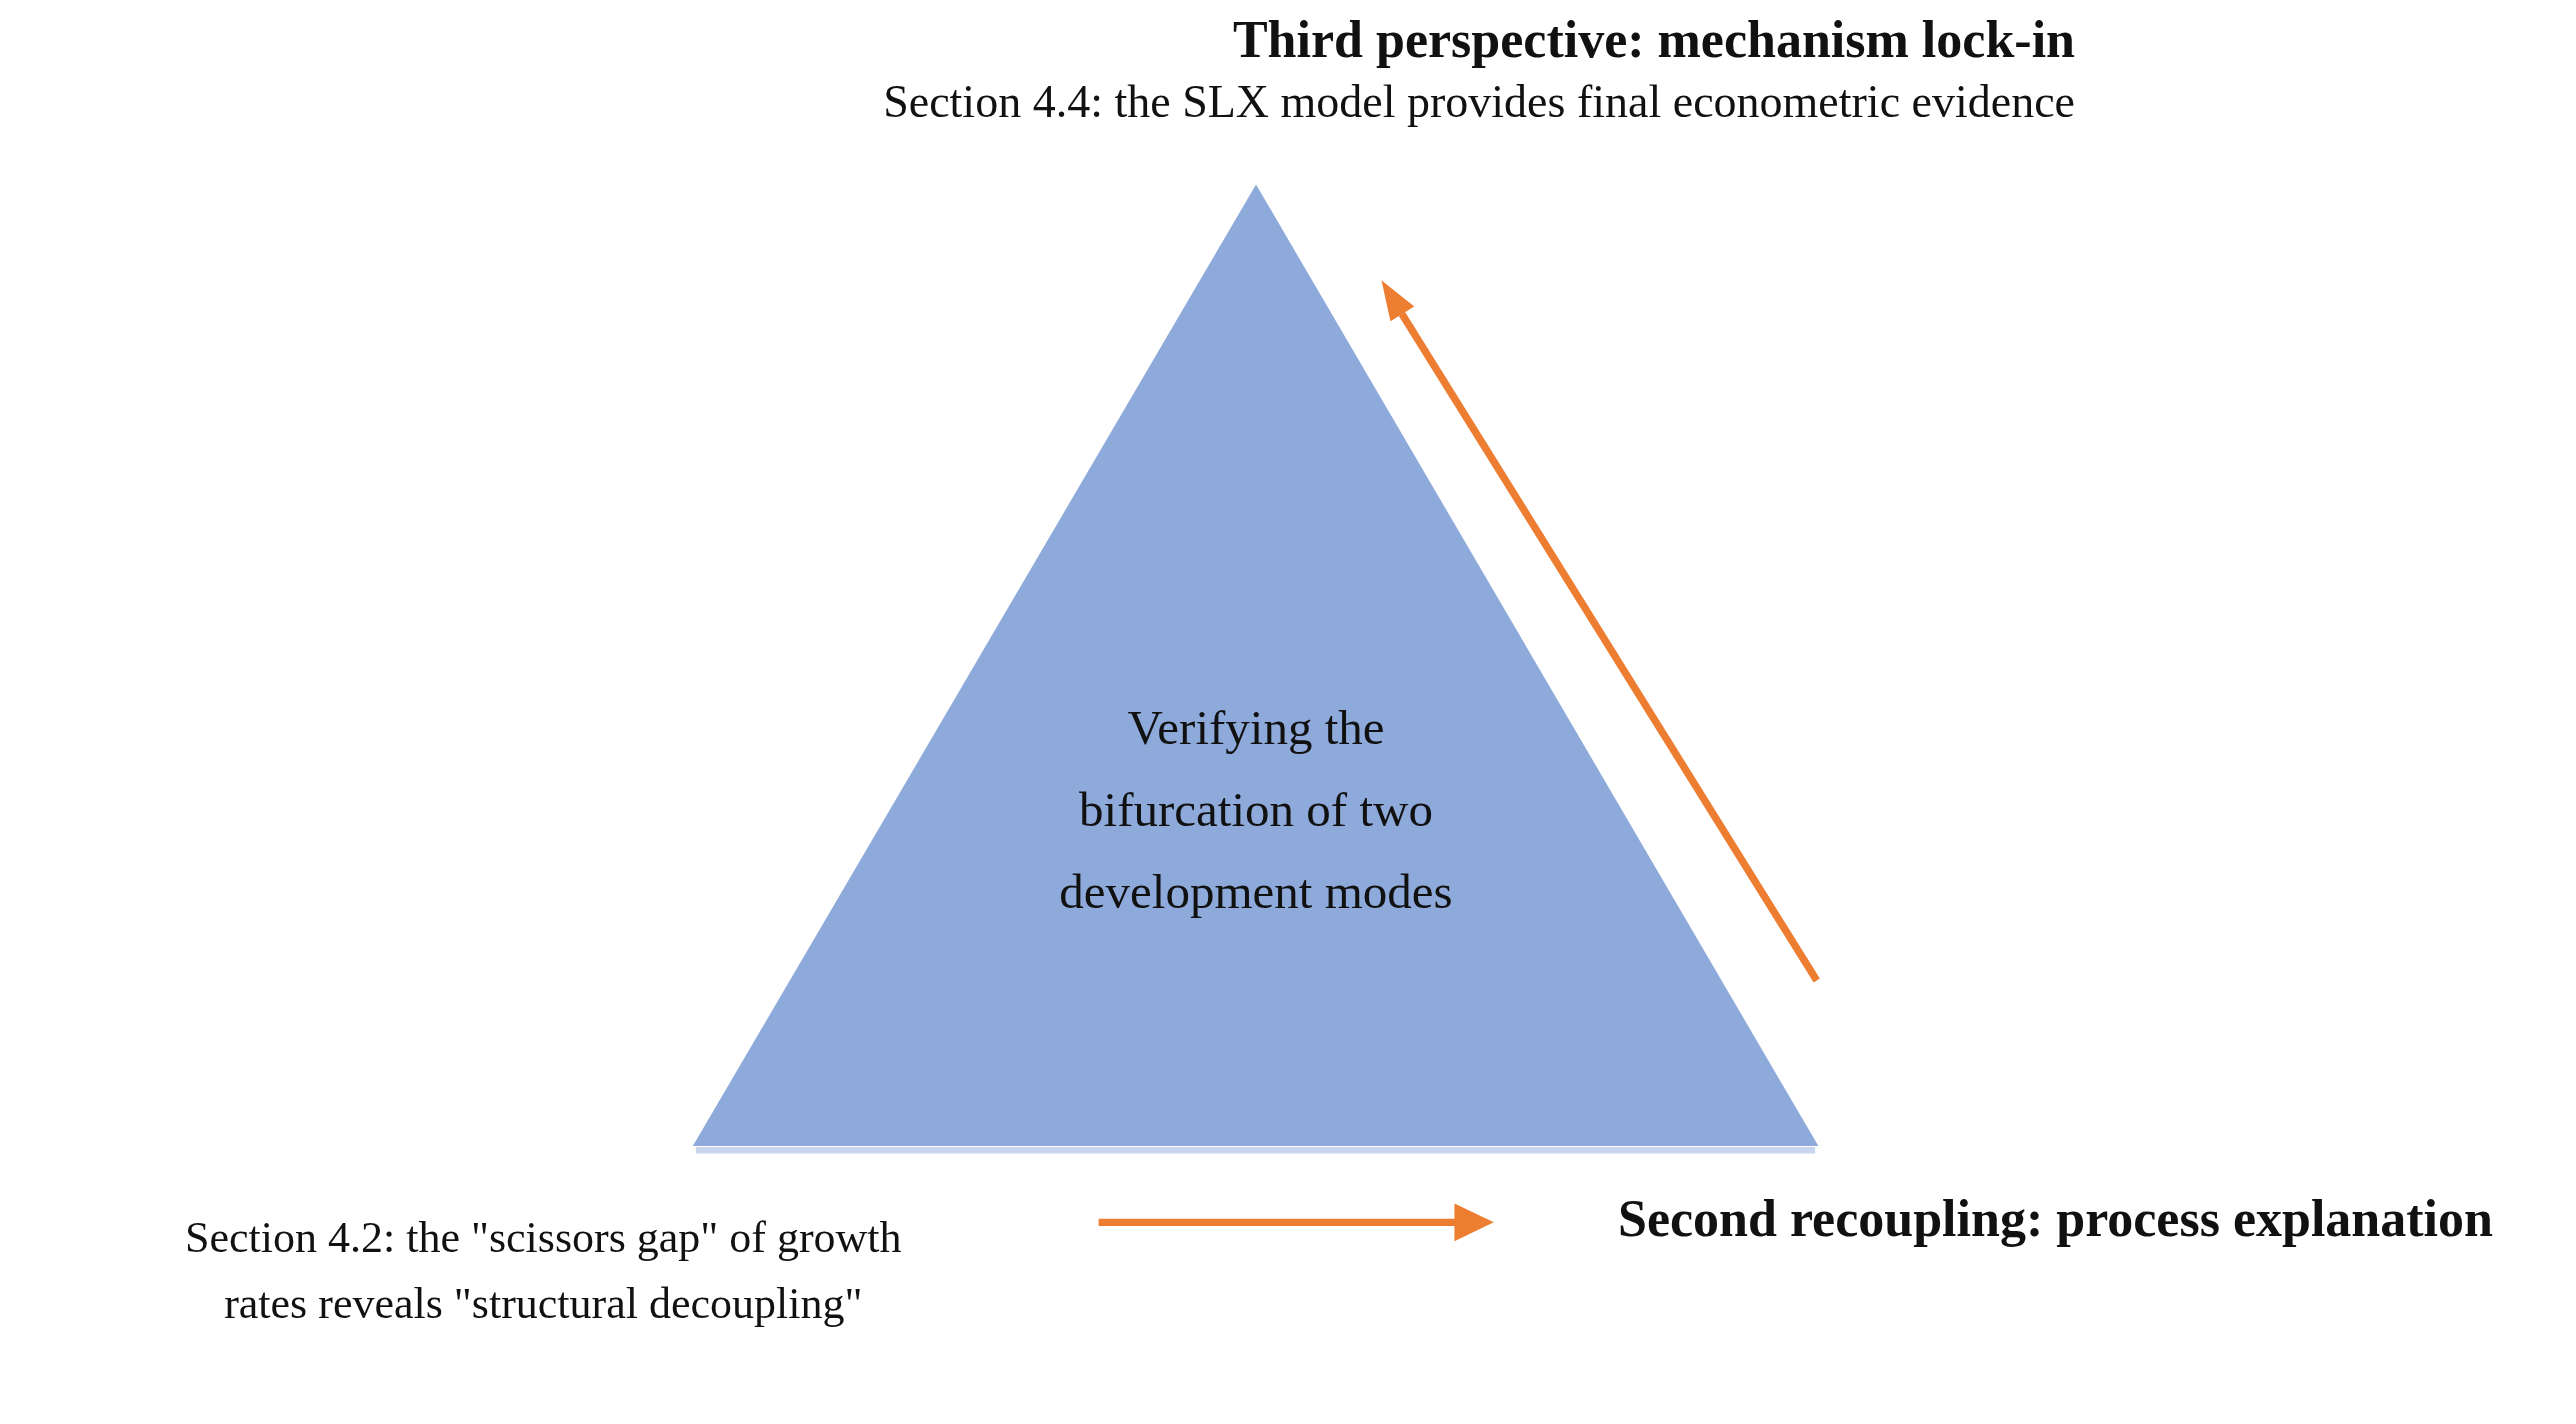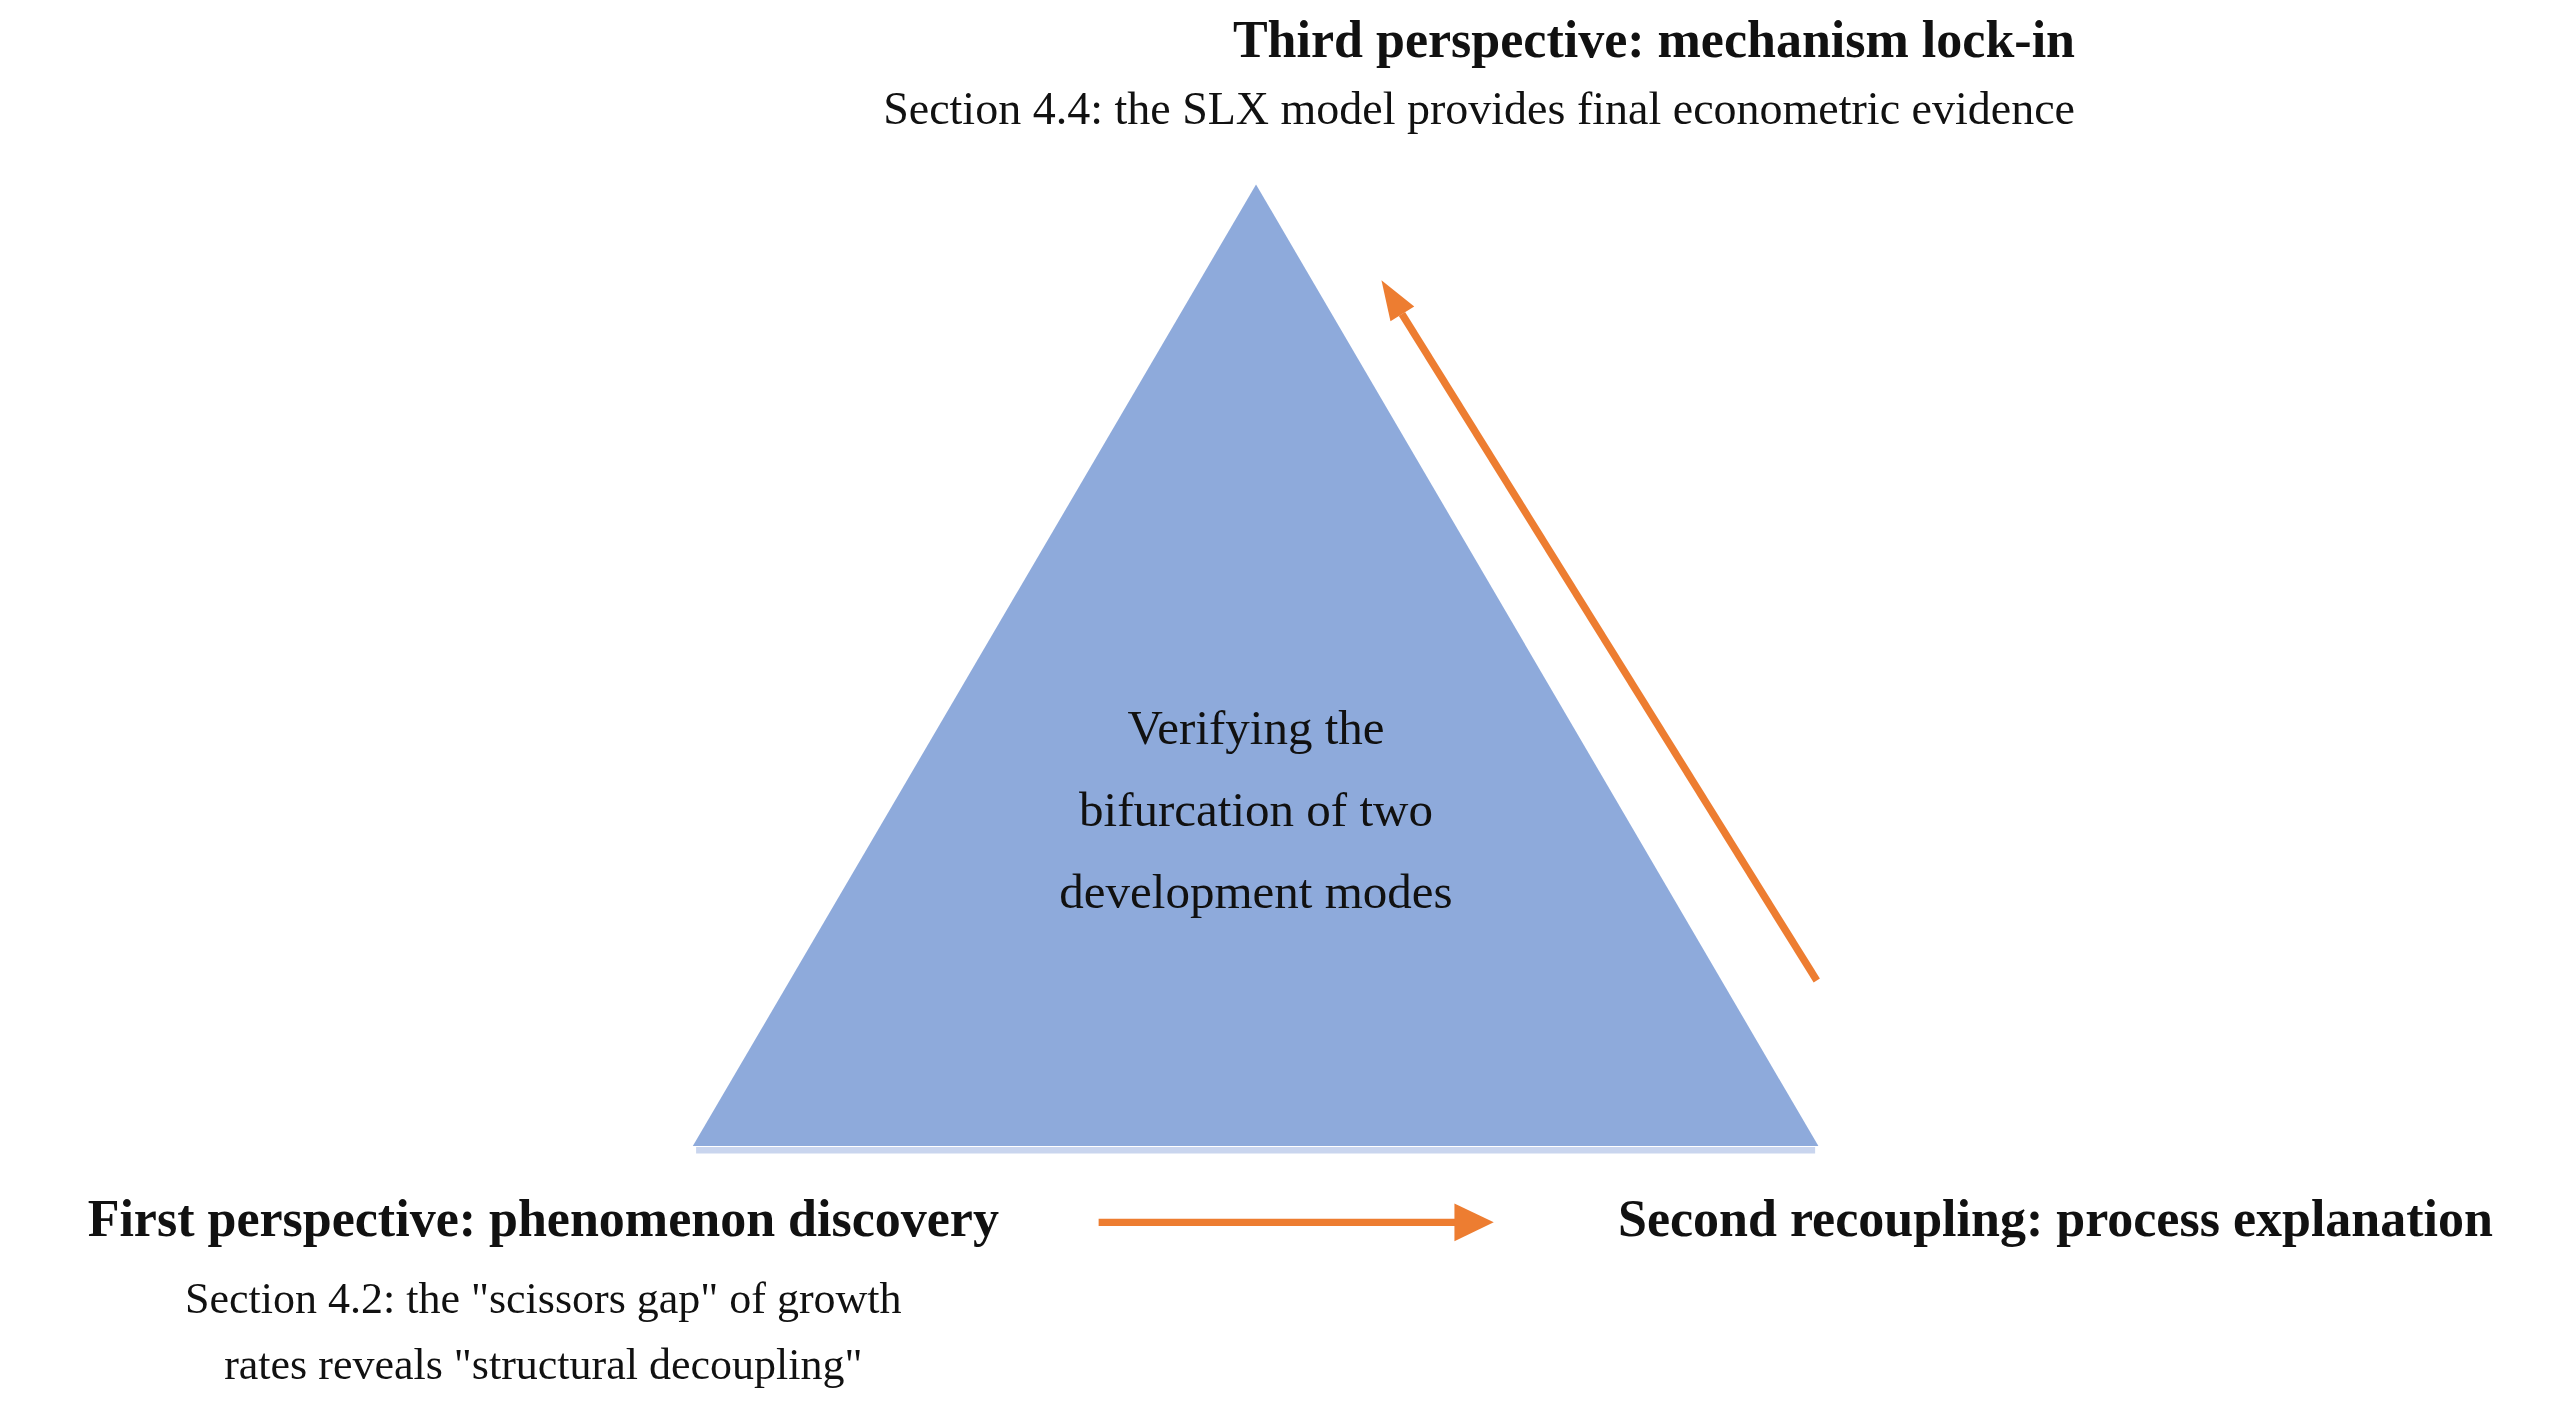--- a/index.html
+++ b/index.html
@@ -29,21 +29,21 @@
     top: 9.8px;
     width: 1640px;
     text-align: right;
   }
   .top-title {
     font-size: 52px;
     font-weight: bold;
     line-height: 1.16;
   }
   .top-subtitle {
-    margin-top: 13px;
+    margin-top: 6px;
     font-size: 46px;
     line-height: 1.15;
   }
   .center-text {
     position: absolute;
     left: 846px;
     top: 687px;
     width: 820px;
     text-align: center;
     font-size: 49px;
@@ -100,21 +100,20 @@
     <div class="top-subtitle">Section 4.4: the SLX model provides final econometric evidence</div>
   </div>
 
   <div class="center-text">
     <div>Verifying the</div>
     <div>bifurcation of two</div>
     <div>development modes</div>
   </div>
 
   <div class="corner-block left">
-    <div class="corner-title">First perspective: phenomenon discovery</div>
     <div class="corner-subtitle">
       <div>Section 4.2: the "scissors gap" of growth</div>
       <div>rates reveals "structural decoupling"</div>
     </div>
   </div>
 
   <div class="corner-block right">
     <div class="corner-title">Second recoupling: process explanation</div>
   </div>
 

